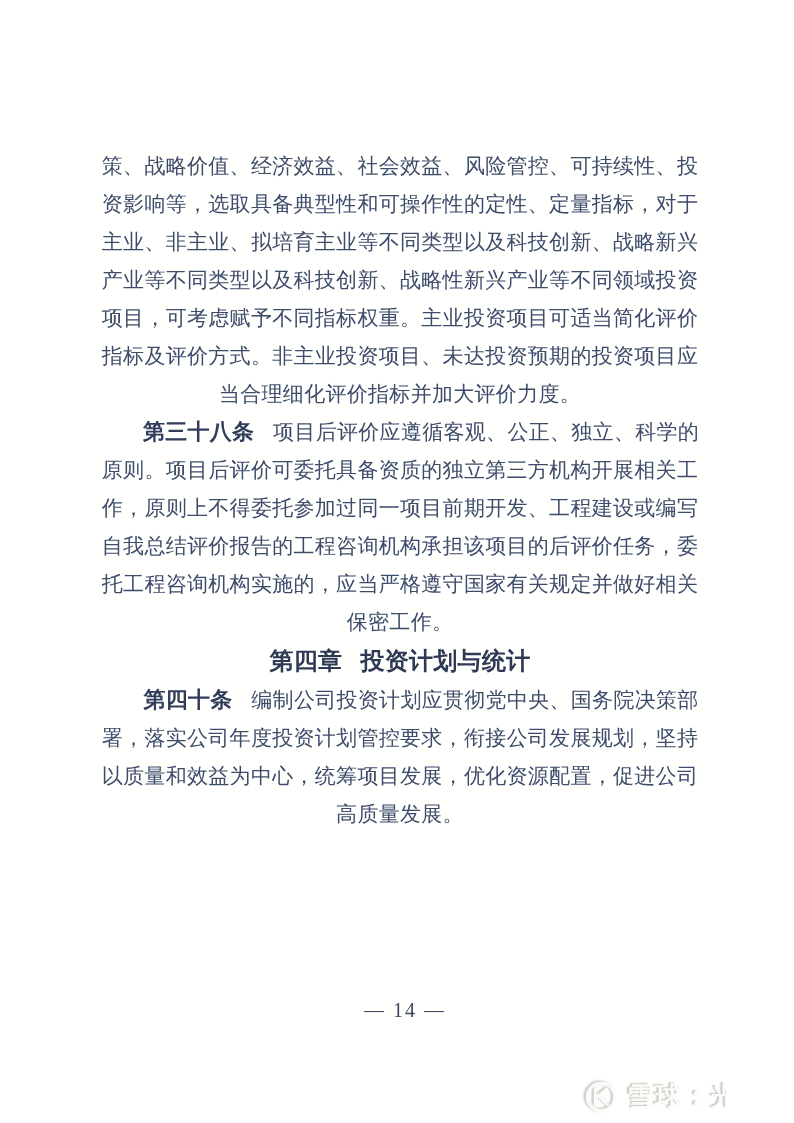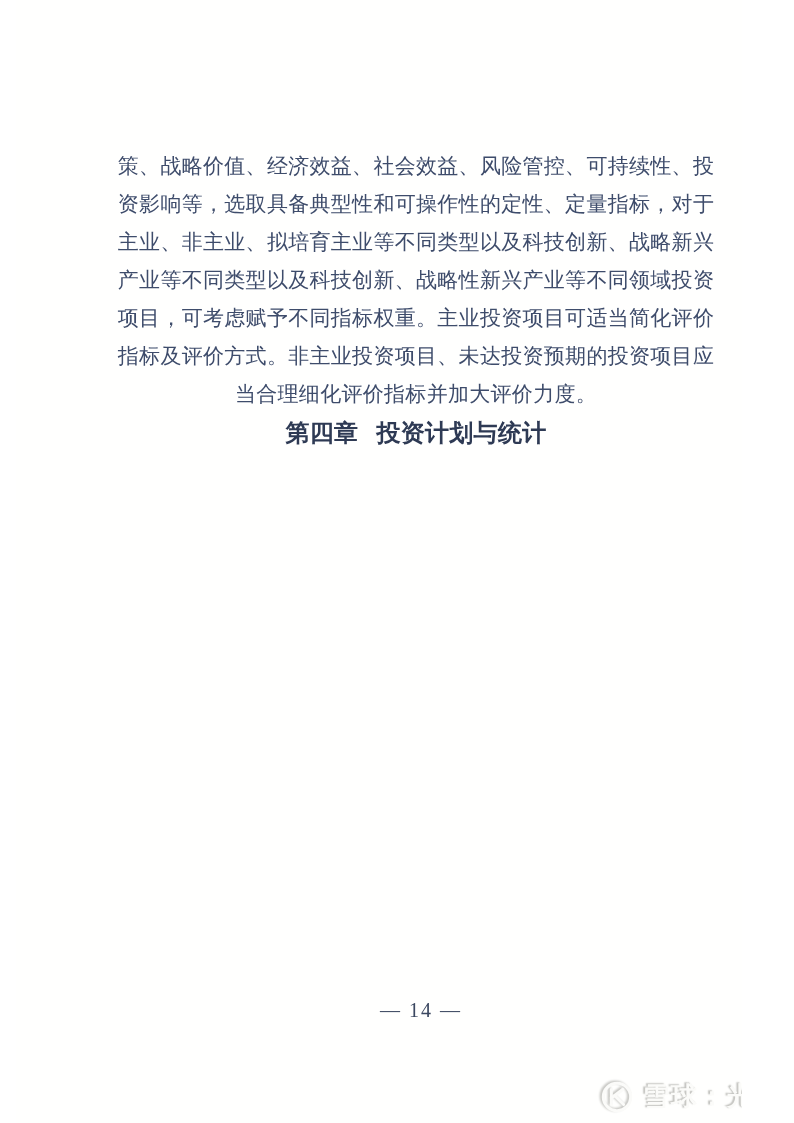--- a/index.html
+++ b/index.html
@@ -7,21 +7,20 @@
     padding: 0;
     background: #ffffff;
   }
   .page {
     position: relative;
     width: 726px;
     height: 1123px;
     background: #fffffe;
     overflow: hidden;
     font-family: "Liberation Serif", "DejaVu Serif", serif;
-    margin-left: 16px;
   }
   .text-block {
     position: absolute;
     left: 100px;
     top: 147px;
     width: 600px;
     color: #3e4c6b;
     font-size: 21px;
     line-height: 38px;
     text-align: justify;
@@ -102,26 +101,32 @@
 </style>
 </head>
 <body>
 
 <div class="page">
 
   <div class="text-block">
 
     <p class="para-continuation">策、战略价值、经济效益、社会效益、风险管控、可持续性、投资影响等，选取具备典型性和可操作性的定性、定量指标，对于主业、非主业、拟培育主业等不同类型以及科技创新、战略新兴产业等不同类型以及科技创新、战略性新兴产业等不同领域投资项目，可考虑赋予不同指标权重。主业投资项目可适当简化评价指标及评价方式。非主业投资项目、未达投资预期的投资项目应当合理细化评价指标并加大评价力度。</p>
 
+    <p class="para-article">
+      <span class="article-label">第三十八条</span><span>项目后评价应遵循客观、公正、独立、科学的原则。项目后评价可委托具备资质的独立第三方机构开展相关工作，原则上不得委托参加过同一项目前期开发、工程建设或编写自我总结评价报告的工程咨询机构承担该项目的后评价任务，委托工程咨询机构实施的，应当严格遵守国家有关规定并做好相关保密工作。</span>
+    </p>
 
 
     <p class="chapter-heading">
       <span class="chapter-label">第四章</span><span>投资计划与统计</span>
     </p>
 
+    <p class="para-article">
+      <span class="article-label">第四十条</span><span>编制公司投资计划应贯彻党中央、国务院决策部署，落实公司年度投资计划管控要求，衔接公司发展规划，坚持以质量和效益为中心，统筹项目发展，优化资源配置，促进公司高质量发展。</span>
+    </p>
 
   </div>
 
   <div class="page-footer">— 14 —</div>
 
   <div class="watermark">
     <span class="watermark-logo">
       <svg viewBox="0 0 36 36" aria-hidden="true">
         <circle cx="18" cy="18" r="14.5"></circle>
         <path d="M12 10 L12 26"></path>

